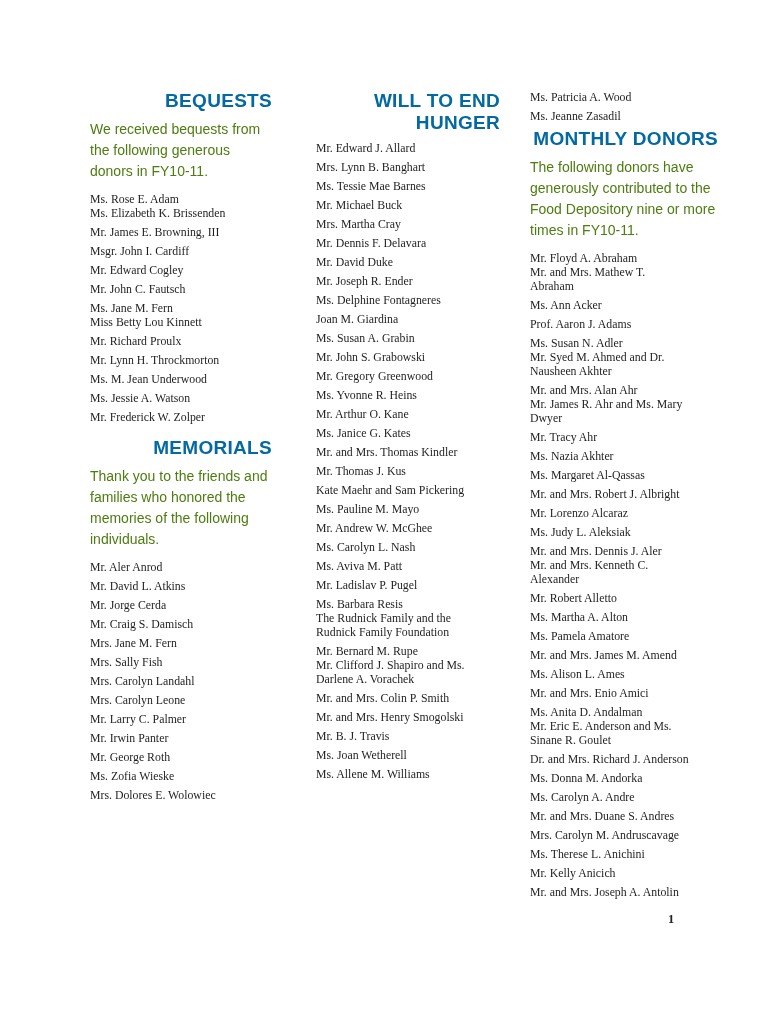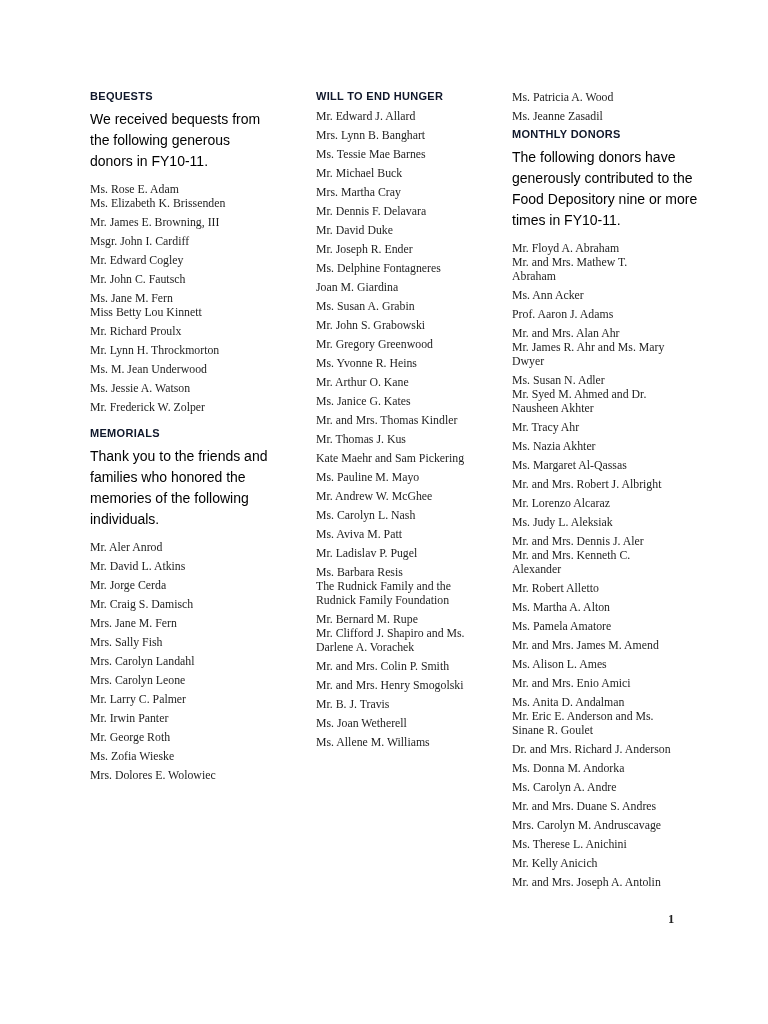--- a/index.html
+++ b/index.html
@@ -14,36 +14,37 @@
     background: #ffffff;
     overflow: hidden;
     font-family: "Liberation Sans", sans-serif;
   }
   .col {
     position: absolute;
     top: 90px;
   }
   .col-1 { left: 90px;  width: 182px; }
   .col-2 { left: 316px; width: 184px; }
-  .col-3 { left: 512px; width: 188px; }
+  .col-3 { left: 530px; width: 188px; }
 
   .sec-title {
     margin: 0 0 7px 0;
     font-family: "Liberation Sans", sans-serif;
-    font-size: 11px;
+    font-size: 19px;
     font-weight: 700;
     letter-spacing: 0.3px;
-    color: #0f172a;
+    color: #0369a1;
+    text-align: right;
   }
   .sec-intro {
     margin: 0 0 10px 0;
     font-family: "Liberation Sans", sans-serif;
     font-size: 14px;
     line-height: 21px;
-    color: #000000;
+    color: #4d7c0f;
   }
   .names { margin: 0; }
   .name {
     margin: 0 0 5px 0;
     font-family: "Liberation Serif", serif;
     font-size: 11.8px;
     line-height: 14px;
     color: #1e1e1e;
     white-space: pre-line;
   }
@@ -158,26 +159,26 @@
 
     <section class="section-monthly">
       <h2 class="sec-title">MONTHLY DONORS</h2>
       <p class="sec-intro">The following donors have generously contributed to the Food Depository nine or more times in FY10-11.</p>
       <div class="names">
           <p class="name">Mr. Floyd A. Abraham
 Mr. and Mrs. Mathew T.
 Abraham</p>
           <p class="name">Ms. Ann Acker</p>
           <p class="name">Prof. Aaron J. Adams</p>
+          <p class="name">Ms. Susan N. Adler
+Mr. Syed M. Ahmed and Dr.
+Nausheen Akhter</p>
           <p class="name">Mr. and Mrs. Alan Ahr
 Mr. James R. Ahr and Ms. Mary
 Dwyer</p>
-          <p class="name">Ms. Susan N. Adler
-Mr. Syed M. Ahmed and Dr.
-Nausheen Akhter</p>
           <p class="name">Mr. Tracy Ahr</p>
           <p class="name">Ms. Nazia Akhter</p>
           <p class="name">Ms. Margaret Al-Qassas</p>
           <p class="name">Mr. and Mrs. Robert J. Albright</p>
           <p class="name">Mr. Lorenzo Alcaraz</p>
           <p class="name">Ms. Judy L. Aleksiak</p>
           <p class="name">Mr. and Mrs. Dennis J. Aler
 Mr. and Mrs. Kenneth C.
 Alexander</p>
           <p class="name">Mr. Robert Alletto</p>

